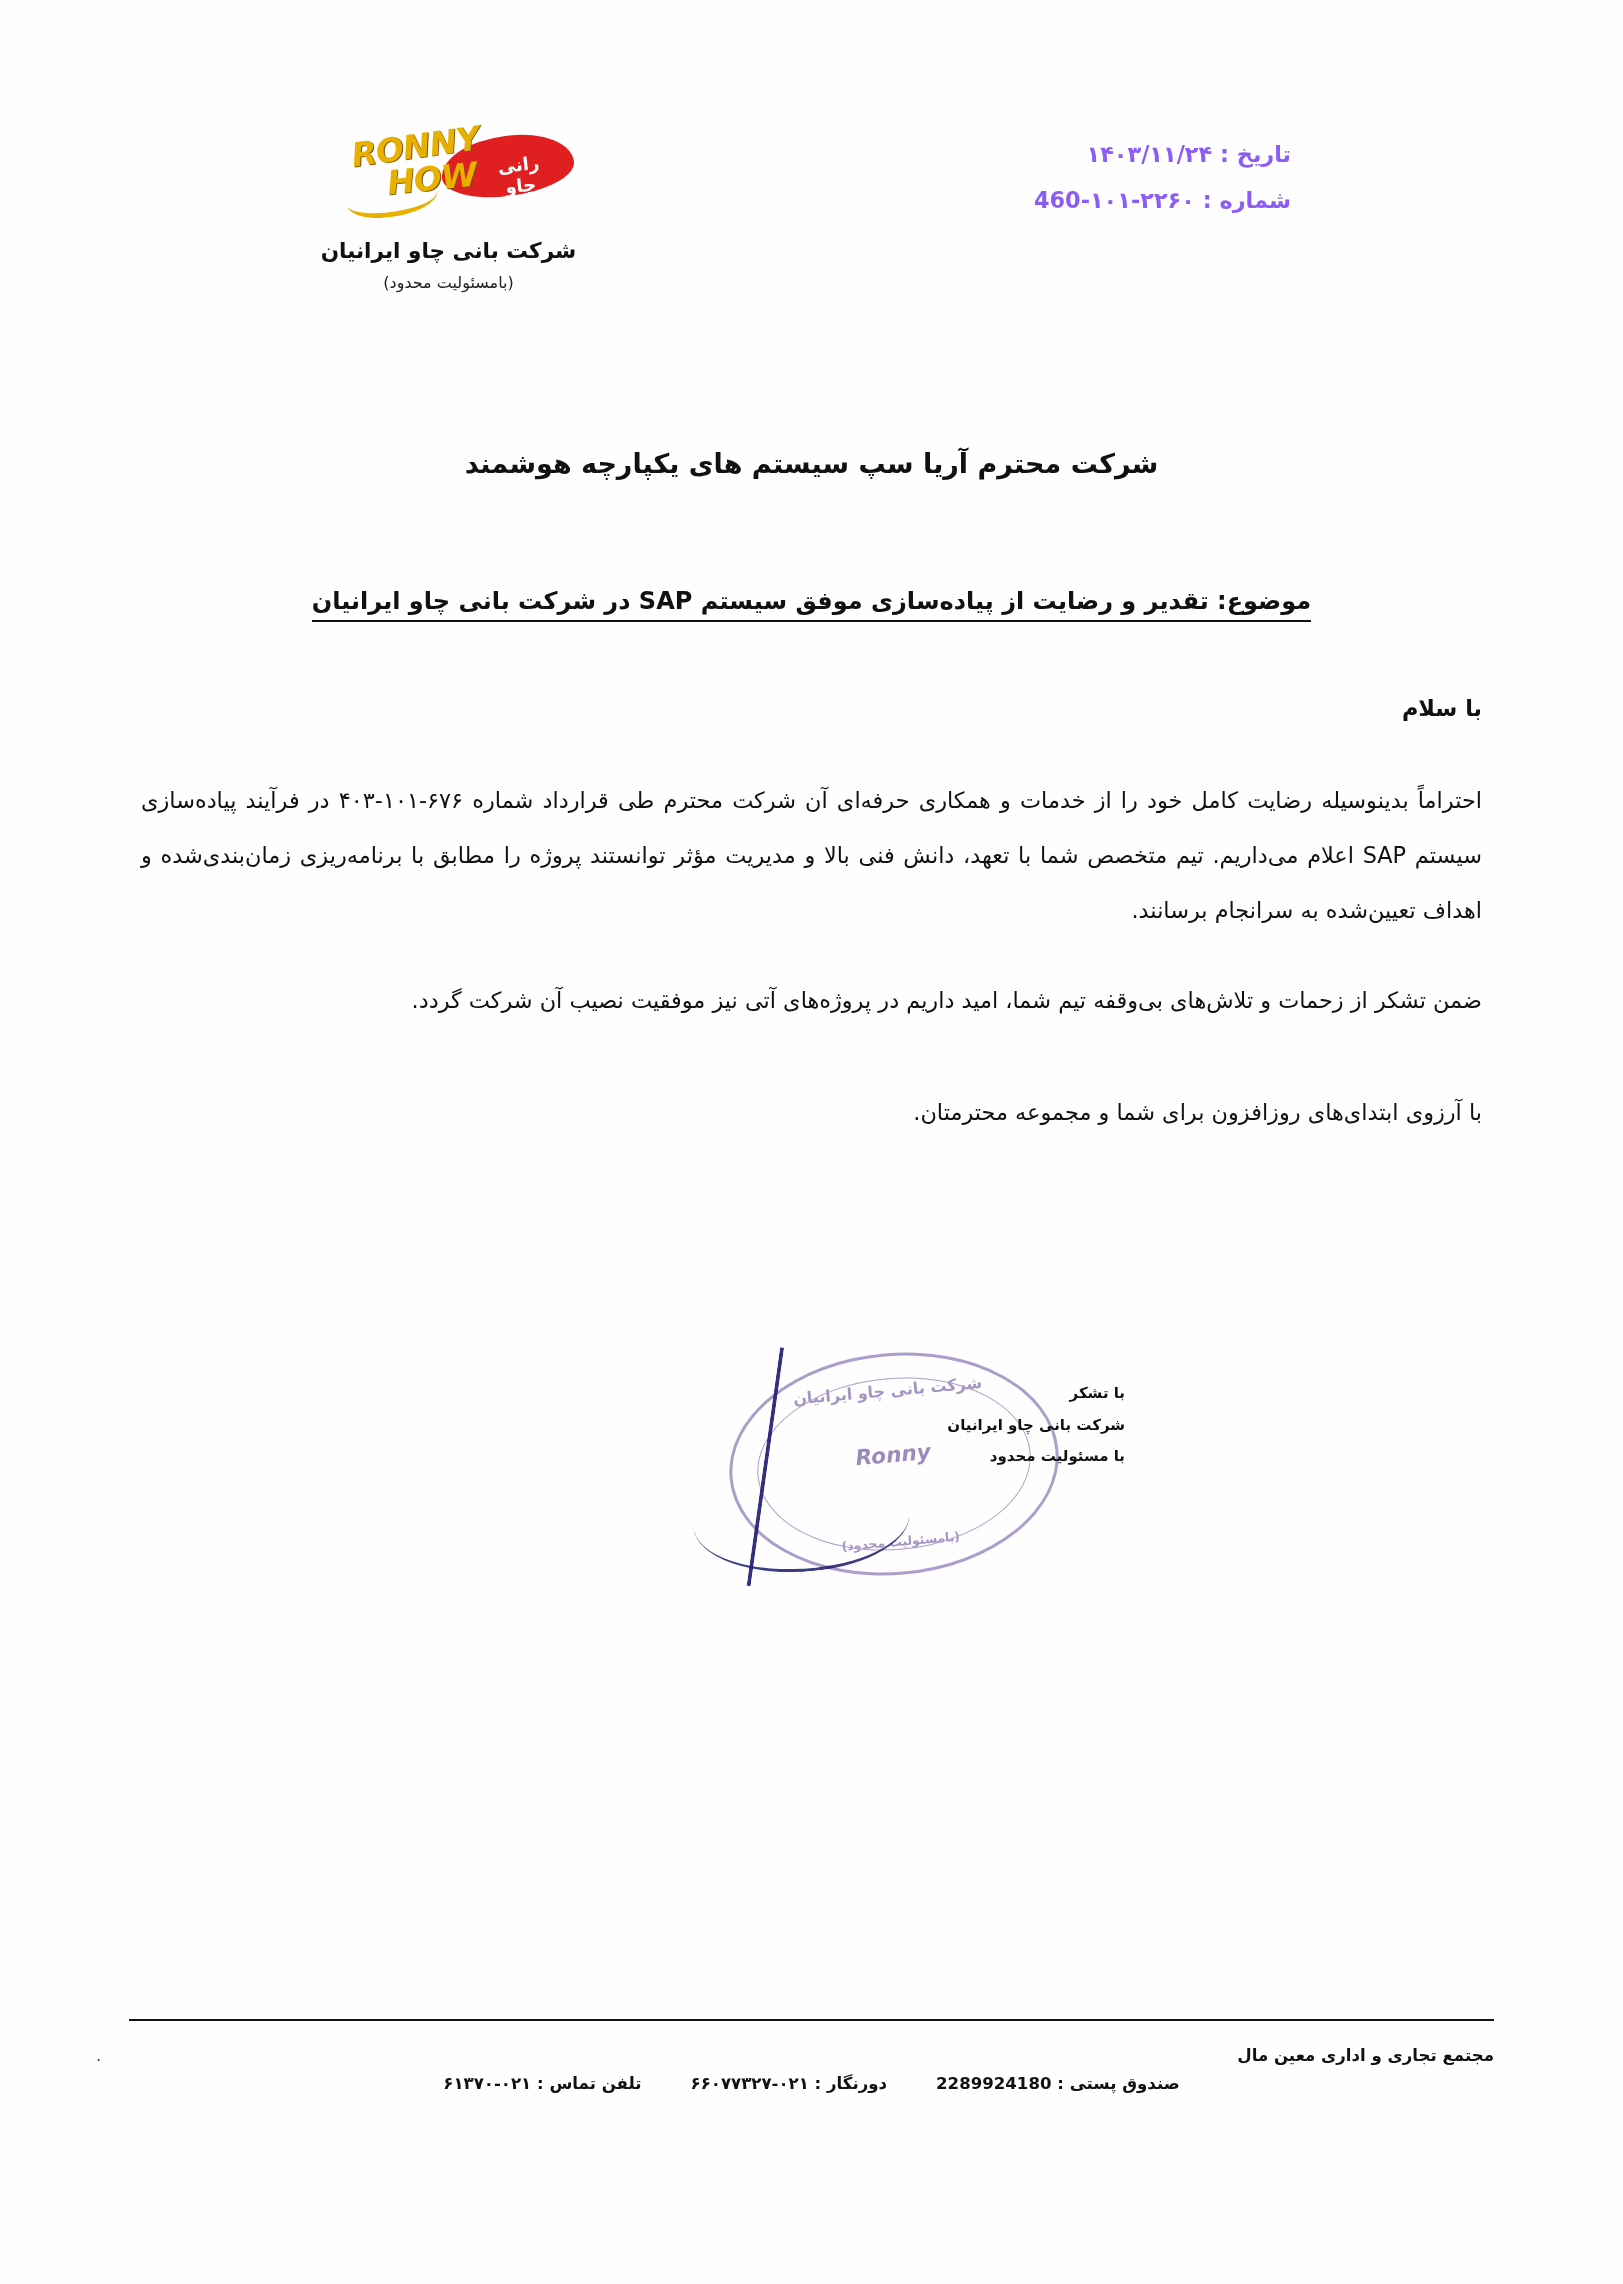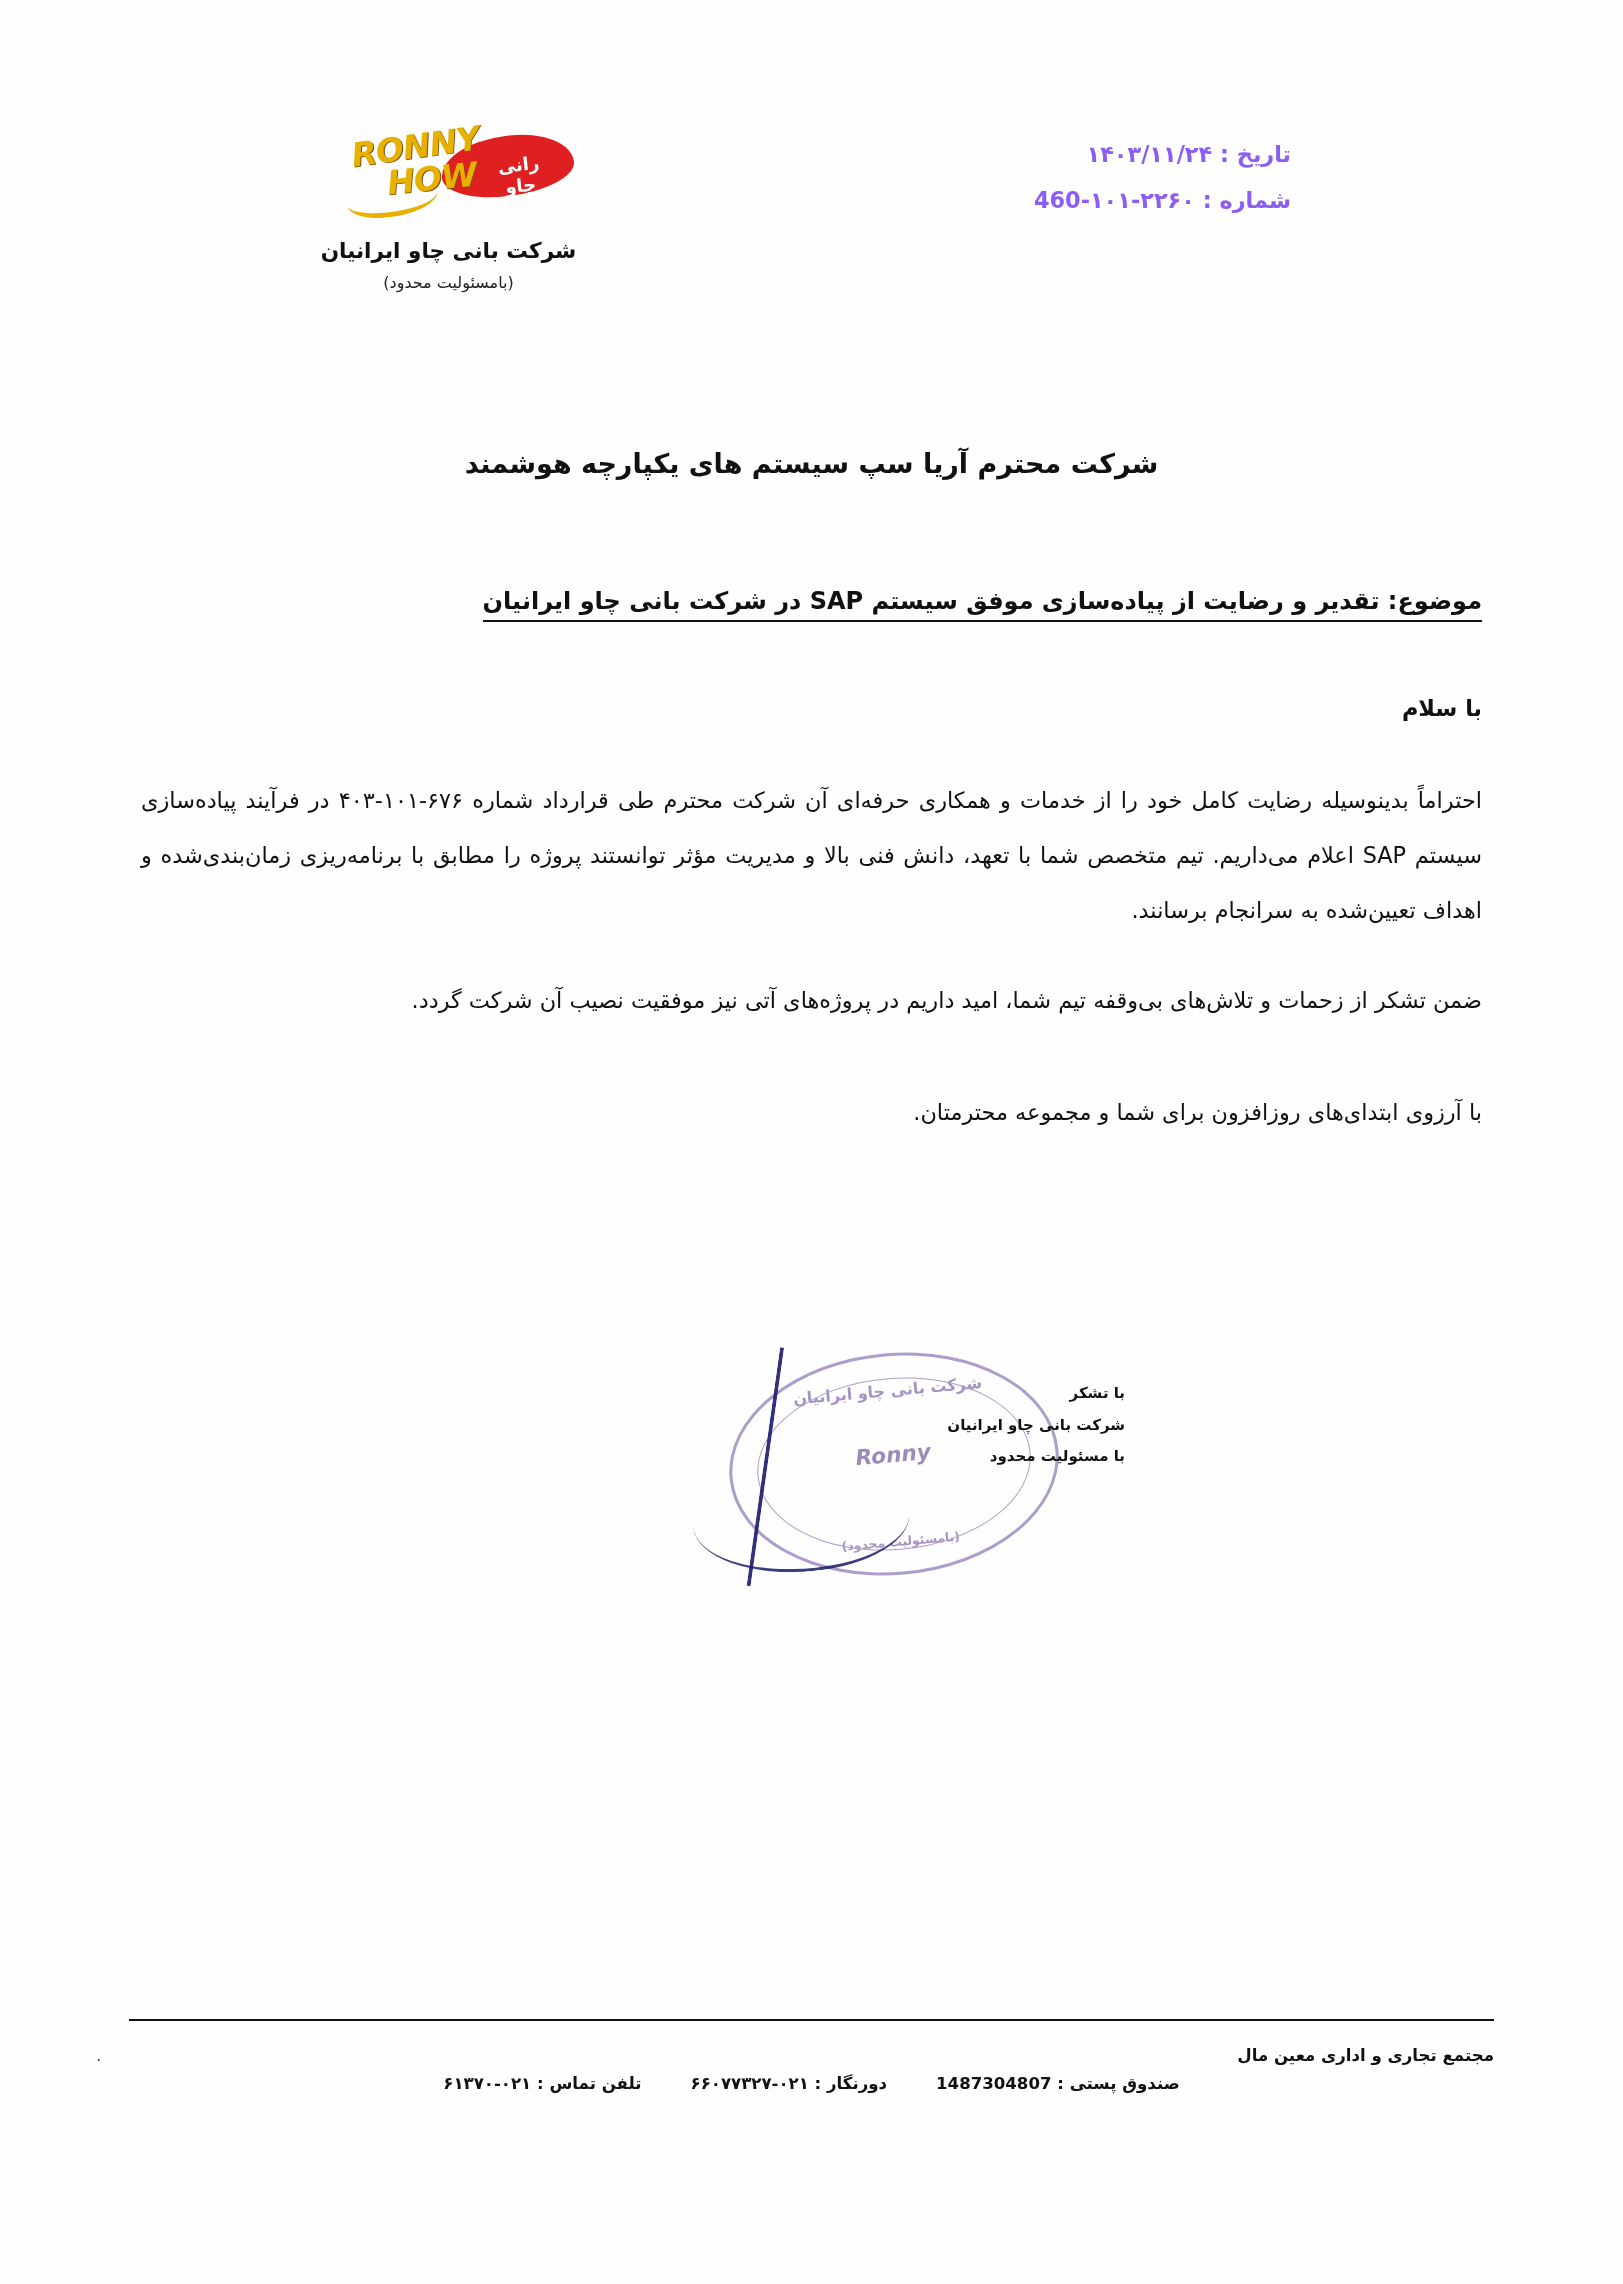--- a/index.html
+++ b/index.html
@@ -143,21 +143,21 @@
 
   .addressee {
     text-align: center;
     font-size: 27px;
     font-weight: 700;
     margin-bottom: 108px;
     letter-spacing: 0.2px;
   }
 
   .subject {
-    text-align: right;
+    text-align: center;
     font-size: 24px;
     font-weight: 700;
     margin-bottom: 80px;
   }
   .subject span {
     border-bottom: 2.1px solid #111;
     padding-bottom: 5px;
   }
 
   .salutation {
@@ -358,21 +358,21 @@
       <div>شرکت بانی چاو ایرانیان</div>
       <div>با مسئولیت محدود</div>
     </div>
   </div>
 
   <div class="footer">
     <div class="footer-row">
       <div class="footer-left">مجتمع تجاری و اداری  معین مال</div>
     </div>
     <div class="footer-line2">
-      <span>صندوق پستی : 1487304807</span>
+      <span>صندوق پستی : 2289924180</span>
       <span>دورنگار : ۰۲۱-۶۶۰۷۷۳۲۷</span>
       <span>تلفن تماس : ۰۲۱-۶۱۳۷۰</span>
     </div>
     <div class="footer-dot">.</div>
   </div>
 
 </div>
 
 
 </body></html>

